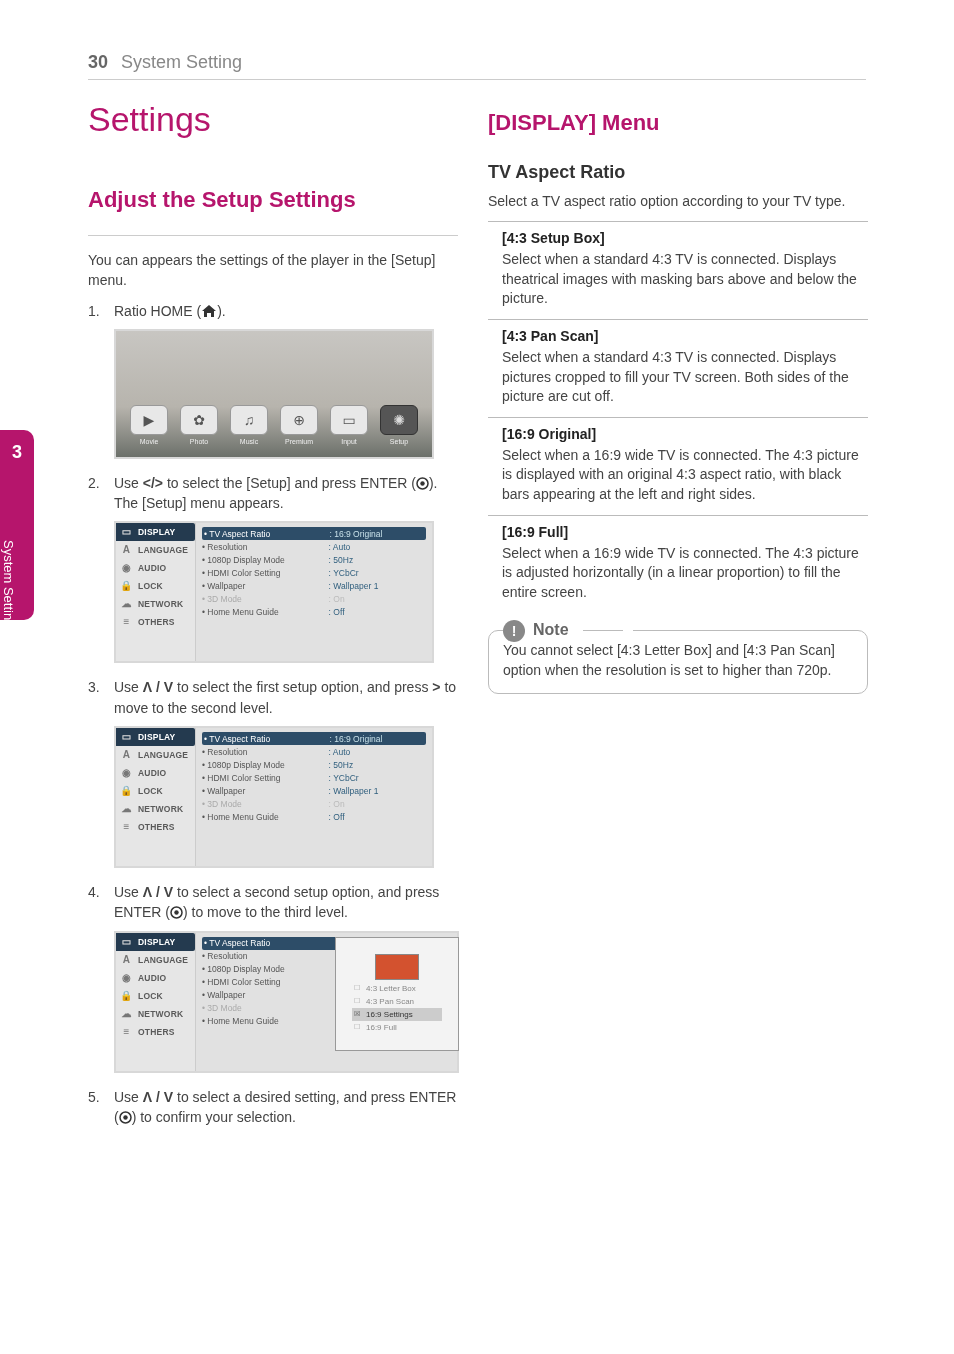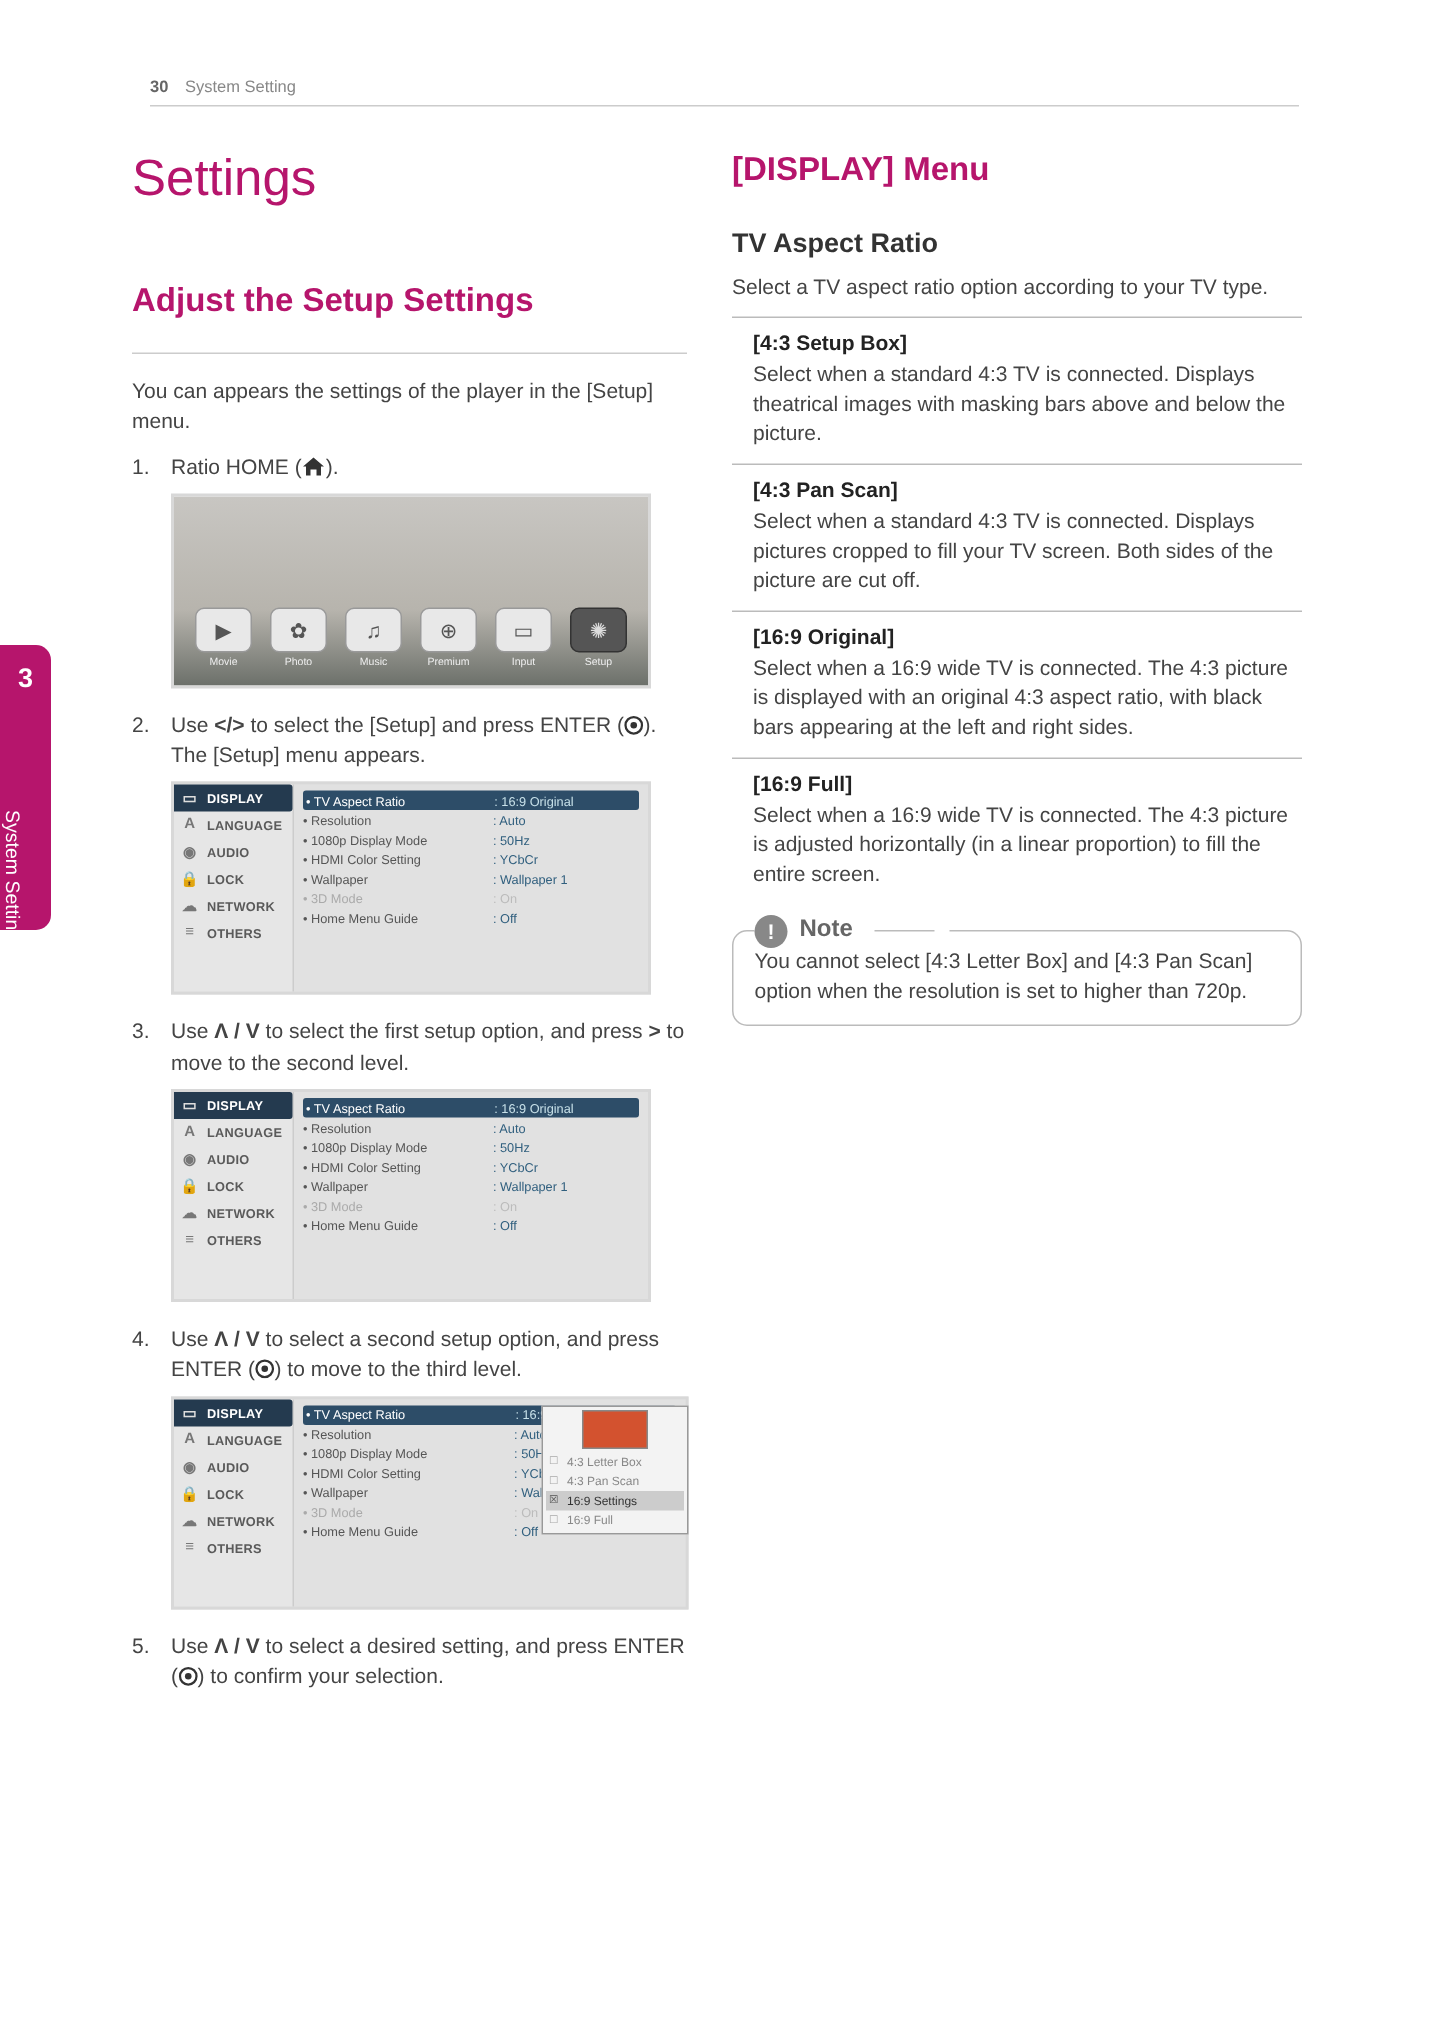--- a/index.html
+++ b/index.html
@@ -7,23 +7,23 @@
     font-family: Arial, Helvetica, sans-serif;
     background: #fff;
     width: 954px;
     height: 1354px;
     position: relative;
     color: #333;
   }
   .page-header {
     position: absolute;
     top: 52px;
-    left: 100px;
+    left: 88px;
     right: 88px;
-    font-size: 11px;
+    font-size: 18px;
     color: #888;
   }
   .page-header .num { color: #666; font-weight: bold; margin-right: 8px; }
   .page-header hr { border: none; border-top: 1px solid #ccc; margin-top: 6px; }
   .side-tab {
     position: absolute;
     left: 0;
     top: 430px;
     width: 34px;
     height: 190px;
@@ -196,25 +196,25 @@
     padding-left: 2px;
   }
   .fig-setup .row.dim { color: #aaa; }
   .fig-setup .row .k { flex: 1.3; white-space: nowrap; overflow:hidden; }
   .fig-setup .row .v { flex: 1; white-space: nowrap; overflow:hidden; color:#305f7e;}
   .fig-setup .row.hl .v { color:#c7e0e8; }
   .fig-setup .row.dim .v { color:#bbb;}
   .fig-popup {
     position: absolute;
     right: -2px; top: 4px;
-    width: 98px;
+    width: 124px;
     background: #f3f3f3;
     border: 1px solid #999;
     font-size: 8px;
-    padding: 2px;
+    padding: 16px;
   }
   .fig-popup .thumb {
     height: 26px;
     margin: 0 auto 2px;
     width: 44px;
     background: #d3522f;
     border: 1px solid #888;
   }
   .fig-popup .opt { padding: 2px 4px 2px 14px; position:relative; color:#888;}
   .fig-popup .opt::before { content:"☐"; position:absolute; left:2px; font-size:7px; color:#aaa;}
@@ -488,21 +488,21 @@
     <li>
       <span>Use </span><span class="arrow">Λ / V</span><span> to select a desired setting, and press ENTER (</span><svg class="enter-icon" width="13" height="13" viewBox="0 0 13 13">
           <circle cx="6.5" cy="6.5" r="5.5" fill="none" stroke="#333" stroke-width="1.5"></circle>
           <circle cx="6.5" cy="6.5" r="2.2" fill="#333"></circle>
         </svg><span>) to confirm your selection.</span>
     </li>
   </ol>
 </div>
 
 <div class="col-right">
-  <h2 class="section noborder" style="margin-bottom:26px">[DISPLAY] Menu</h2>
+  <h2 class="section noborder" style="margin-top:10px;margin-bottom:26px">[DISPLAY] Menu</h2>
   <h3 class="sub">TV Aspect Ratio</h3>
   <p class="body">Select a TV aspect ratio option according to your TV type.</p>
 
   <div class="option-block">
     <h4>[4:3 Setup Box]</h4>
     <p>Select when a standard 4:3 TV is connected. Displays theatrical images with masking bars above and below the picture.</p>
   </div>
   <div class="option-block">
     <h4>[4:3 Pan Scan]</h4>
     <p>Select when a standard 4:3 TV is connected. Displays pictures cropped to fill your TV screen. Both sides of the picture are cut off.</p>

